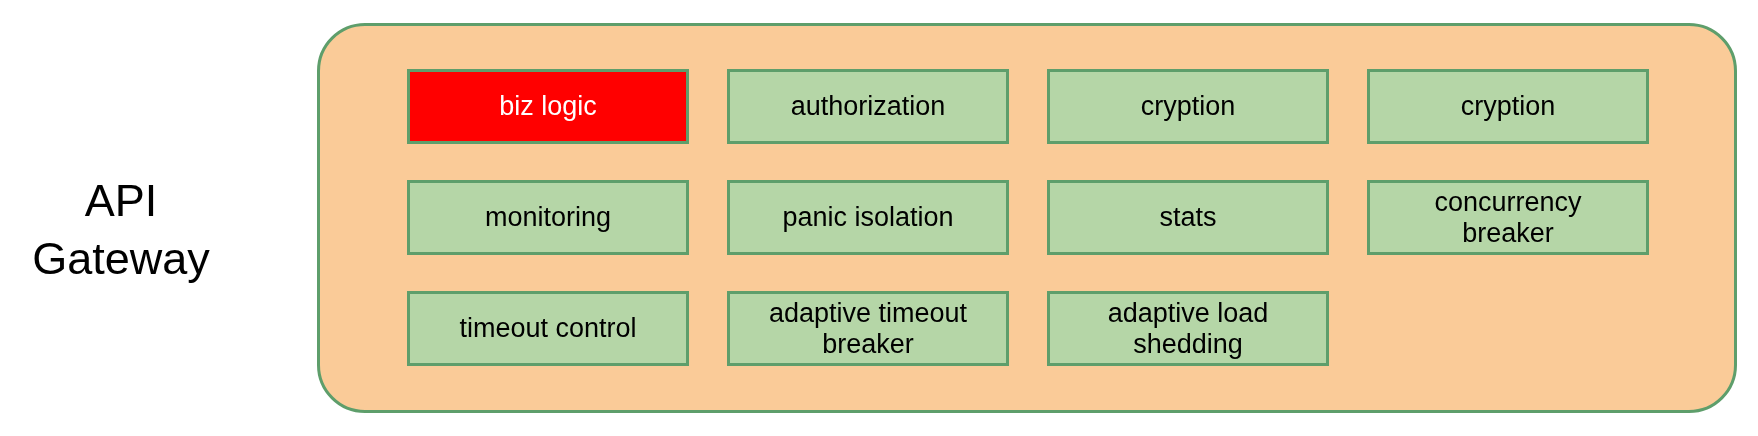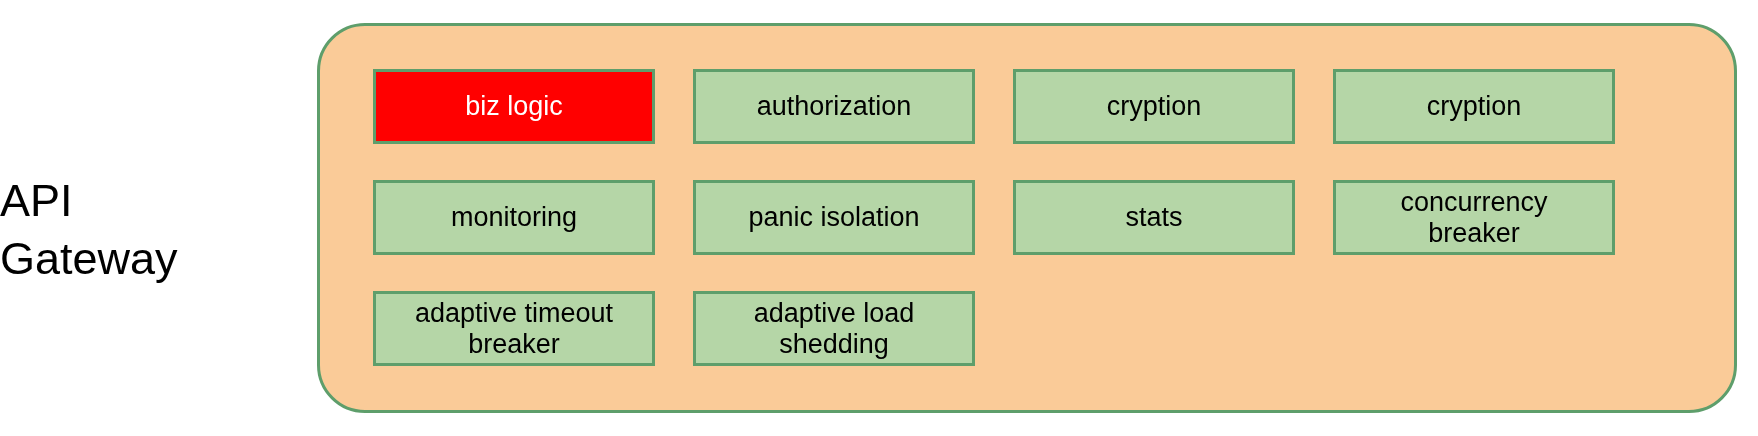--- a/index.html
+++ b/index.html
@@ -13,41 +13,41 @@
     width: 1758px;
     height: 436px;
     background: var(--page_bg, #ffffff);
     overflow: hidden;
   }
   .side-label {
     position: absolute;
     left: 0;
     top: 172px;
     width: 242px;
-    text-align: left;
+    text-align: center;
     font-size: 45px;
     line-height: 58px;
     white-space: pre-line;
     color: var(--text, #000);
   }
   .gateway-container {
     position: absolute;
     left: 317px;
     top: 23px;
     width: 1420px;
     height: 390px;
     background: var(--container_fill, #FACB98);
     border: 3px solid var(--shape_border, #5E9E6B);
     border-radius: 48px;
     display: grid;
     grid-template-columns: repeat(4, 282px);
     grid-auto-rows: 75px;
     column-gap: 38px;
     row-gap: 36px;
-    padding: 43px 85px 44px 53px;
+    padding: 43px 85px 44px 87px;
   }
   .module-box {
     background: var(--box_fill, #B5D6A7);
     border: 3px solid var(--shape_border, #5E9E6B);
     display: flex;
     align-items: center;
     justify-content: center;
     text-align: center;
     font-size: 27px;
     line-height: 31px;
@@ -71,19 +71,20 @@
 
     <div class="module-box highlight">biz logic</div>
     <div class="module-box">authorization</div>
     <div class="module-box">cryption</div>
     <div class="module-box">cryption</div>
     <div class="module-box">monitoring</div>
     <div class="module-box">panic isolation</div>
     <div class="module-box">stats</div>
     <div class="module-box">concurrency
 breaker</div>
+    <div class="module-box">timeout control</div>
     <div class="module-box">adaptive timeout
 breaker</div>
     <div class="module-box">adaptive load
 shedding</div>
 
   </div>
 </div>
 
 </body></html>

